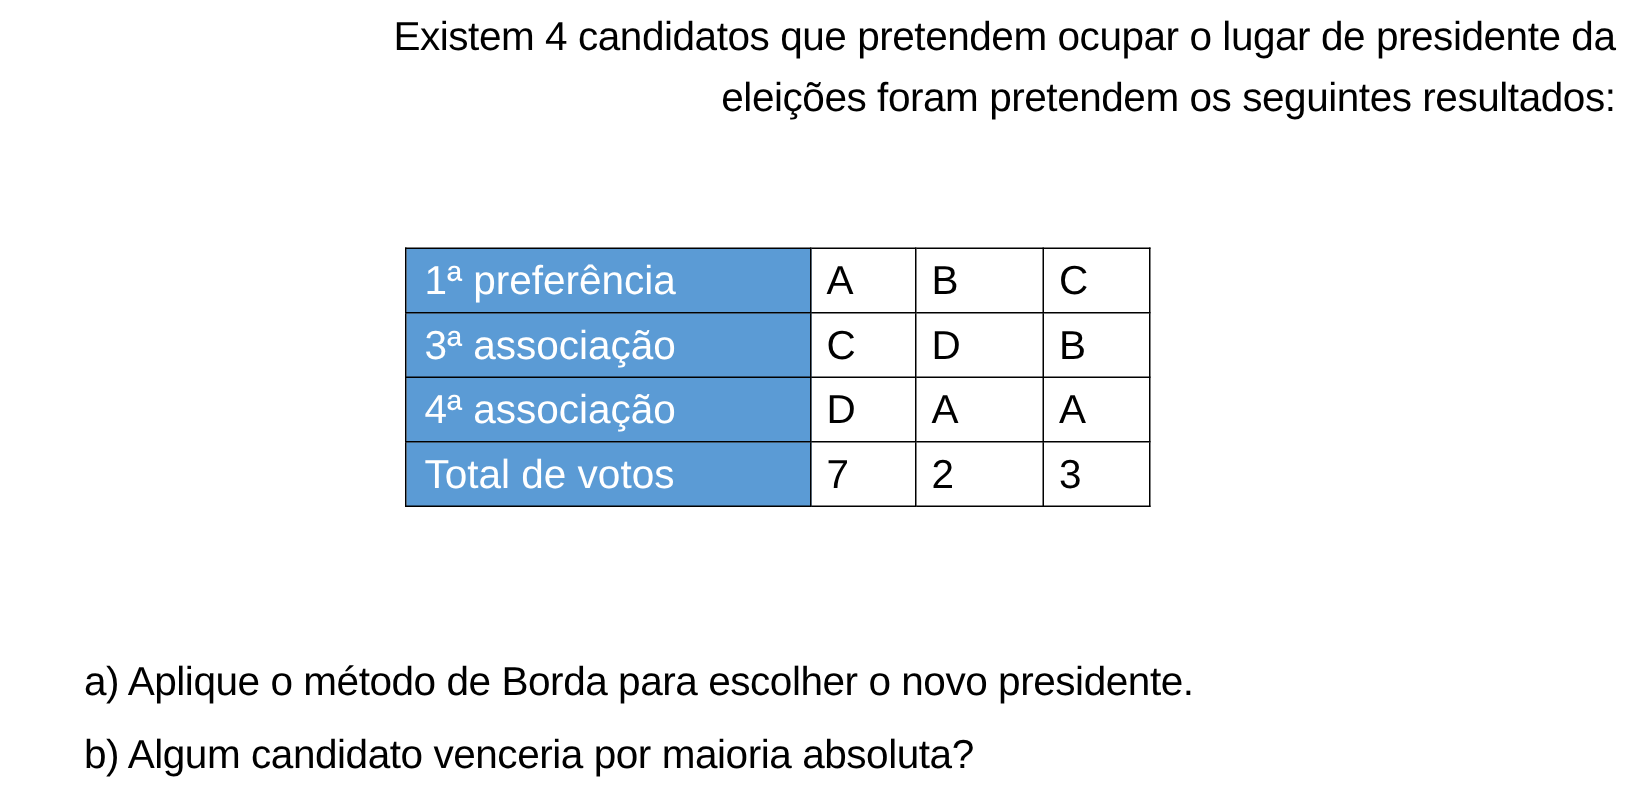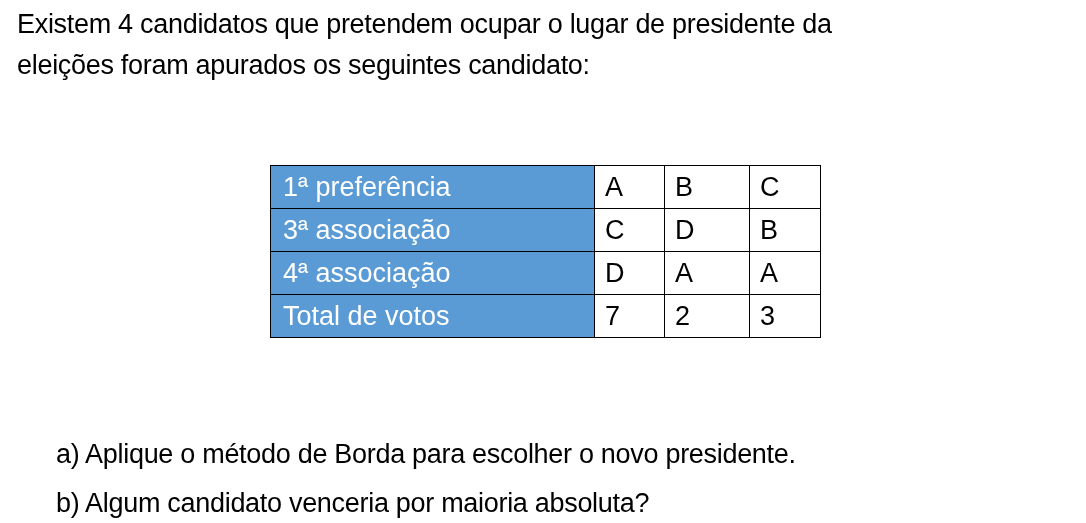--- a/index.html
+++ b/index.html
@@ -5,50 +5,50 @@
     html, body { margin: 0; padding: 0; background: #ffffff; }
     body {
       width: 1086px; height: 523px; position: relative; overflow: hidden;
       font-family: "Liberation Sans", "DejaVu Sans", sans-serif;
       color: #000;
     }
     .intro {
       position: absolute; left: 17px; top: 4px; width: 1060px;
       font-size: 27px; line-height: 41px; letter-spacing: -0.3px;
     }
-    .intro p { margin: 0; }
+    .intro p { margin: 0; text-align: right; }
     table.votes {
       position: absolute; left: 270px; top: 165px;
       border-collapse: collapse;
       font-size: 27px;
     }
     table.votes td {
       border: 1.5px solid #000;
       height: 43px; padding: 0 0 0 10px;
       box-sizing: border-box;
     }
     table.votes td.label {
       background: #5b9bd5; color: #ffffff;
-      width: 324px; padding-left: 12px;
+      width: 270px; padding-left: 12px;
     }
     table.votes td.c1 { width: 70px; }
     table.votes td.c2 { width: 85px; }
     table.votes td.c3 { width: 71px; padding-left: 10px; }
     .questions {
       position: absolute; left: 52px; top: 428px;
       font-size: 27px; line-height: 45px; letter-spacing: -0.3px;
     }
     .questions p { margin: 4px; }
   </style>
 </head>
 <body>
 
 <div class="intro">
   <p>Existem 4 candidatos que pretendem ocupar o lugar de presidente da</p>
-  <p>eleições foram apurados os seguintes candidato:</p>
+  <p>eleições foram pretendem os seguintes resultados:</p>
 </div>
 
 <table class="votes">
   <tbody>
     <tr>
       <td class="label">1ª preferência</td>
       <td class="c1">A</td>
       <td class="c2">B</td>
       <td class="c3">C</td>
     </tr>

